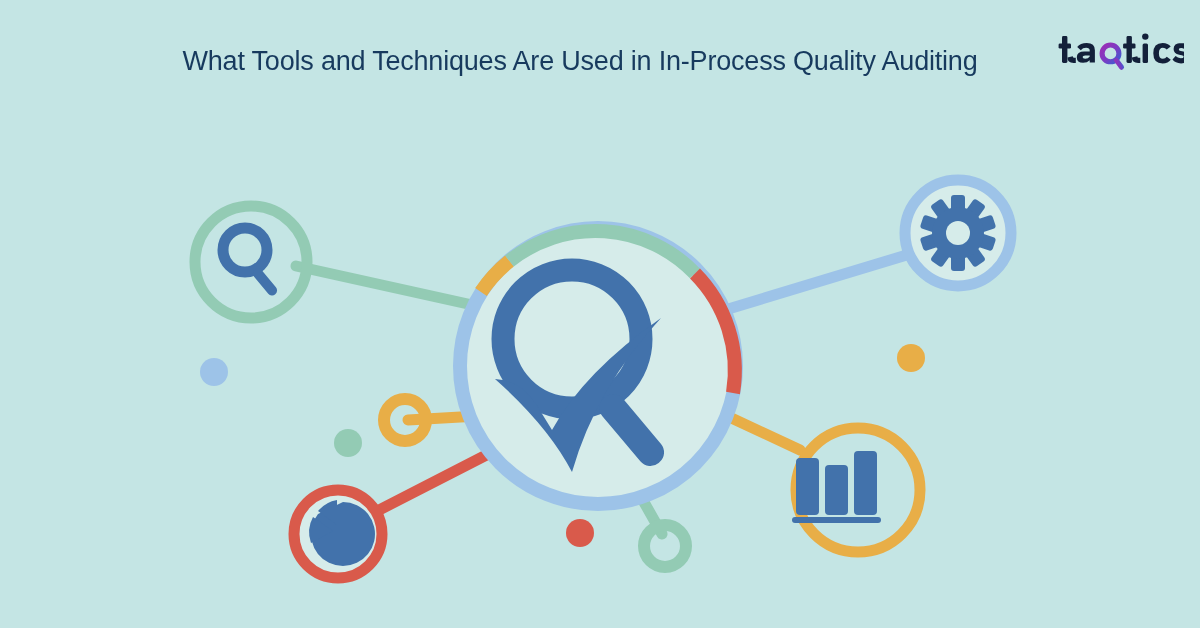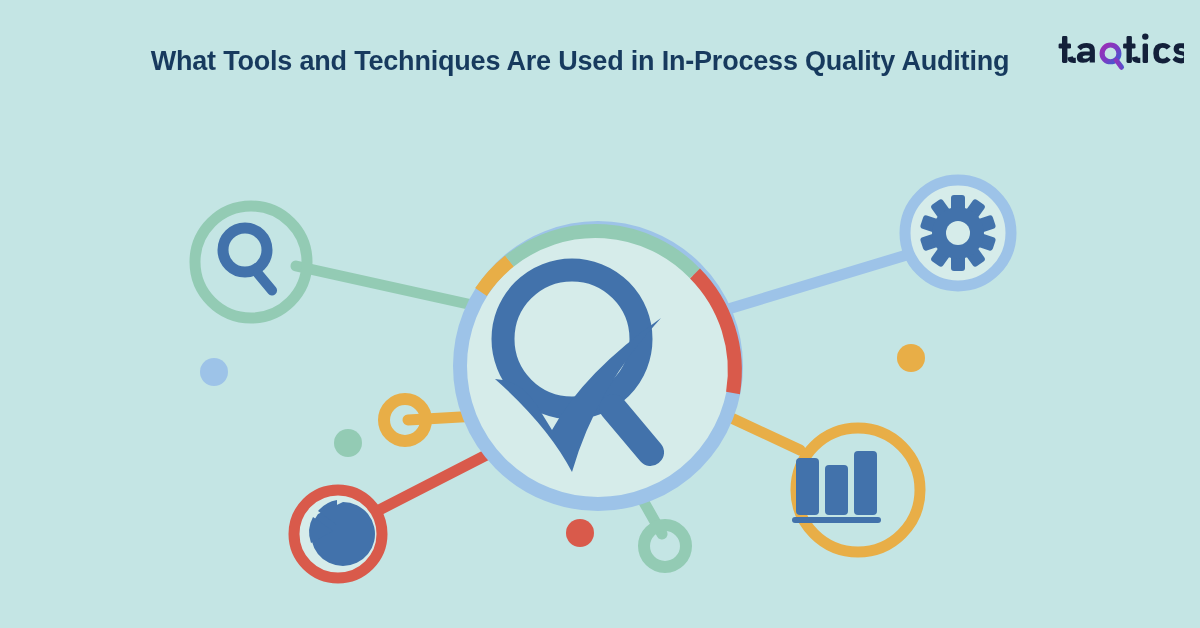--- a/index.html
+++ b/index.html
@@ -20,21 +20,21 @@
     height: 628px;
     background: #c4e5e4;
   }
   #headline {
     position: absolute;
     left: 0;
     top: 46px;
     width: 1200px;
     text-align: center;
     font-size: 27px;
-    font-weight: 700;
+    font-weight: 400;
     letter-spacing: -0.2px;
     color: #173a5e;
     font-family: "Liberation Sans", sans-serif;
     padding-right: 40px;
     box-sizing: border-box;
   }
   #brand-logo {
     position: absolute;
     right: 16px;
     top: 30px;

